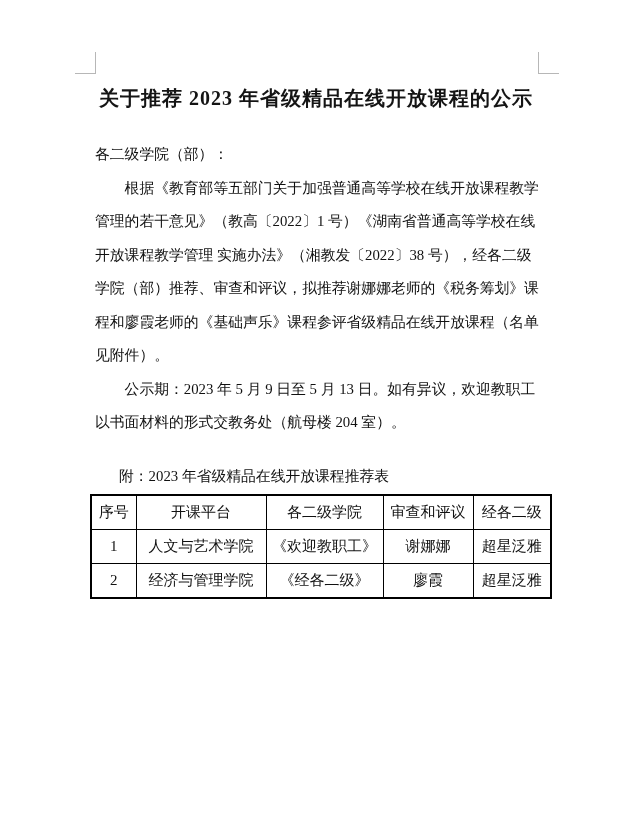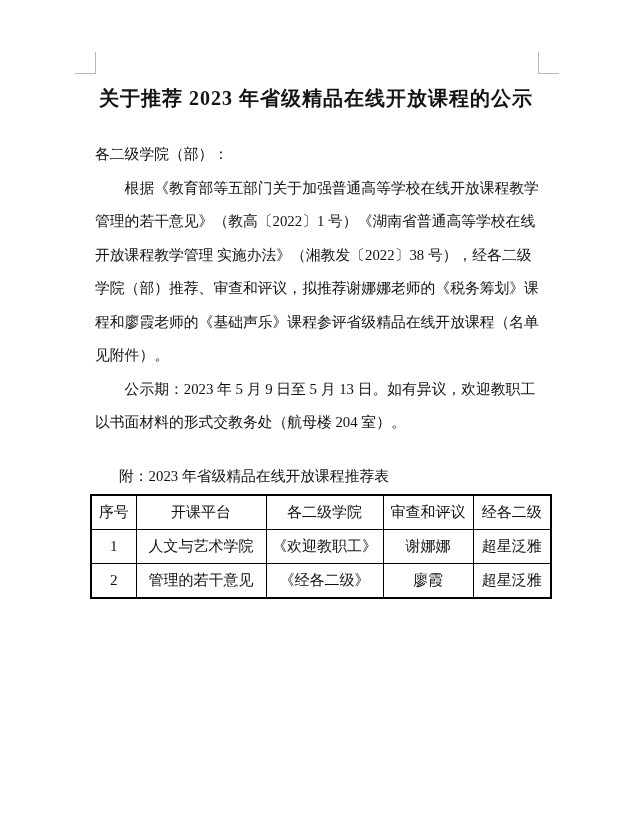--- a/index.html
+++ b/index.html
@@ -99,21 +99,21 @@
       <tbody>
         <tr>
           <td>1</td>
           <td>人文与艺术学院</td>
           <td>《欢迎教职工》</td>
           <td>谢娜娜</td>
           <td>超星泛雅</td>
         </tr>
         <tr>
           <td>2</td>
-          <td>管理的若干意见</td>
+          <td>经济与管理学院</td>
           <td>《经各二级》</td>
           <td>廖霞</td>
           <td>超星泛雅</td>
         </tr>
       </tbody>
     </table>
   </div>
 
   <svg class="seal-svg" viewBox="0 0 118 118" aria-hidden="true">
     <g opacity="0.78">

